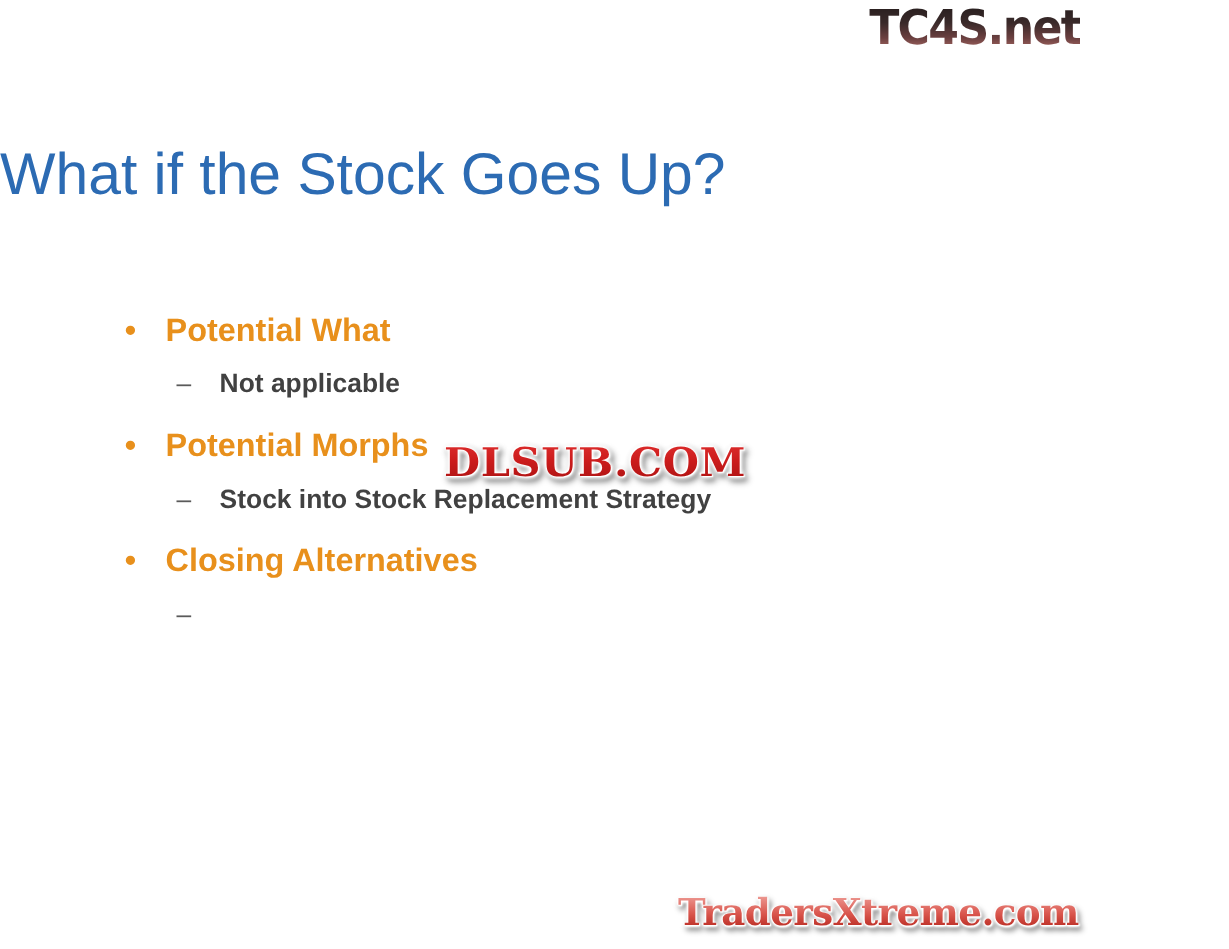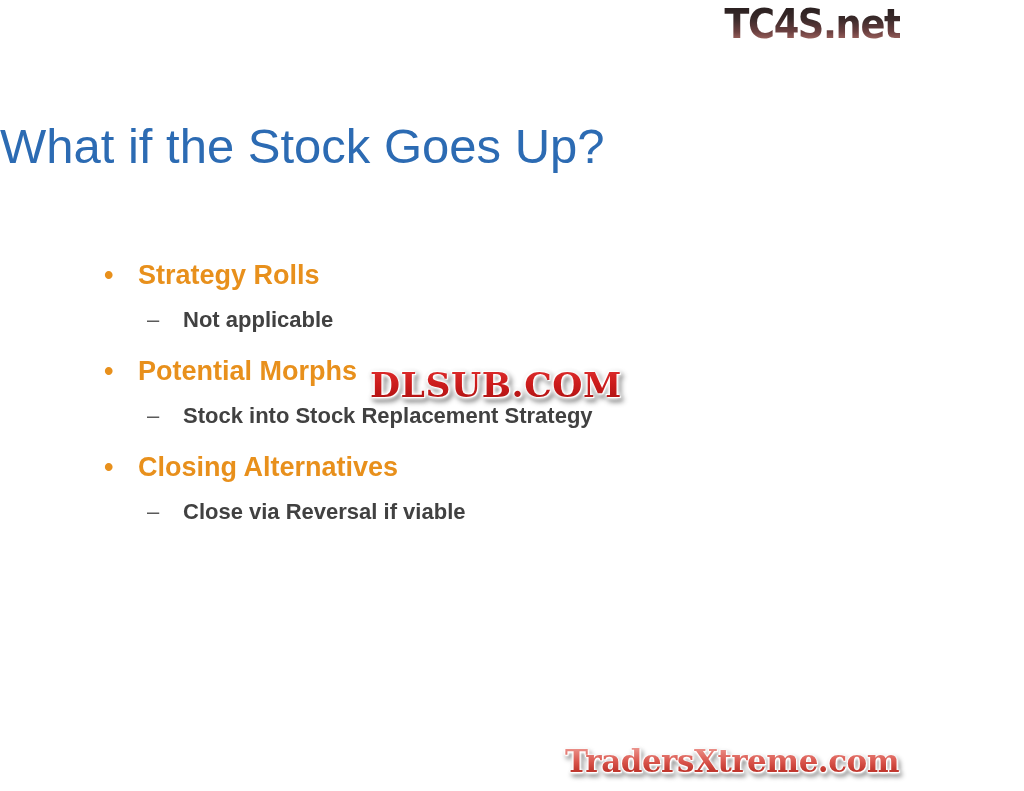--- a/index.html
+++ b/index.html
@@ -147,21 +147,21 @@
 
   <div id="brand-logo">TC4S.net</div>
 
   <div id="page-title">What if the Stock Goes Up?</div>
 
   <div id="bullet-list">
 
     <div class="bullet-group">
       <div class="bullet-l1">
         <span class="dot">•</span>
-        <span>Strategy Rolls</span>
+        <span>Potential What</span>
       </div>
       <div class="bullet-l2">
         <span class="dash">–</span>
         <span>Not applicable</span>
       </div>
     </div>
 
     <div class="bullet-group">
       <div class="bullet-l1">
         <span class="dot">•</span>
@@ -173,21 +173,20 @@
       </div>
     </div>
 
     <div class="bullet-group">
       <div class="bullet-l1">
         <span class="dot">•</span>
         <span>Closing Alternatives</span>
       </div>
       <div class="bullet-l2">
         <span class="dash">–</span>
-        <span>Close via Reversal if viable</span>
       </div>
     </div>
 
   </div>
 
   <div id="watermark">DLSUB.COM</div>
 
   <div id="footer-logo">TradersXtreme.com</div>
 
 </div>

